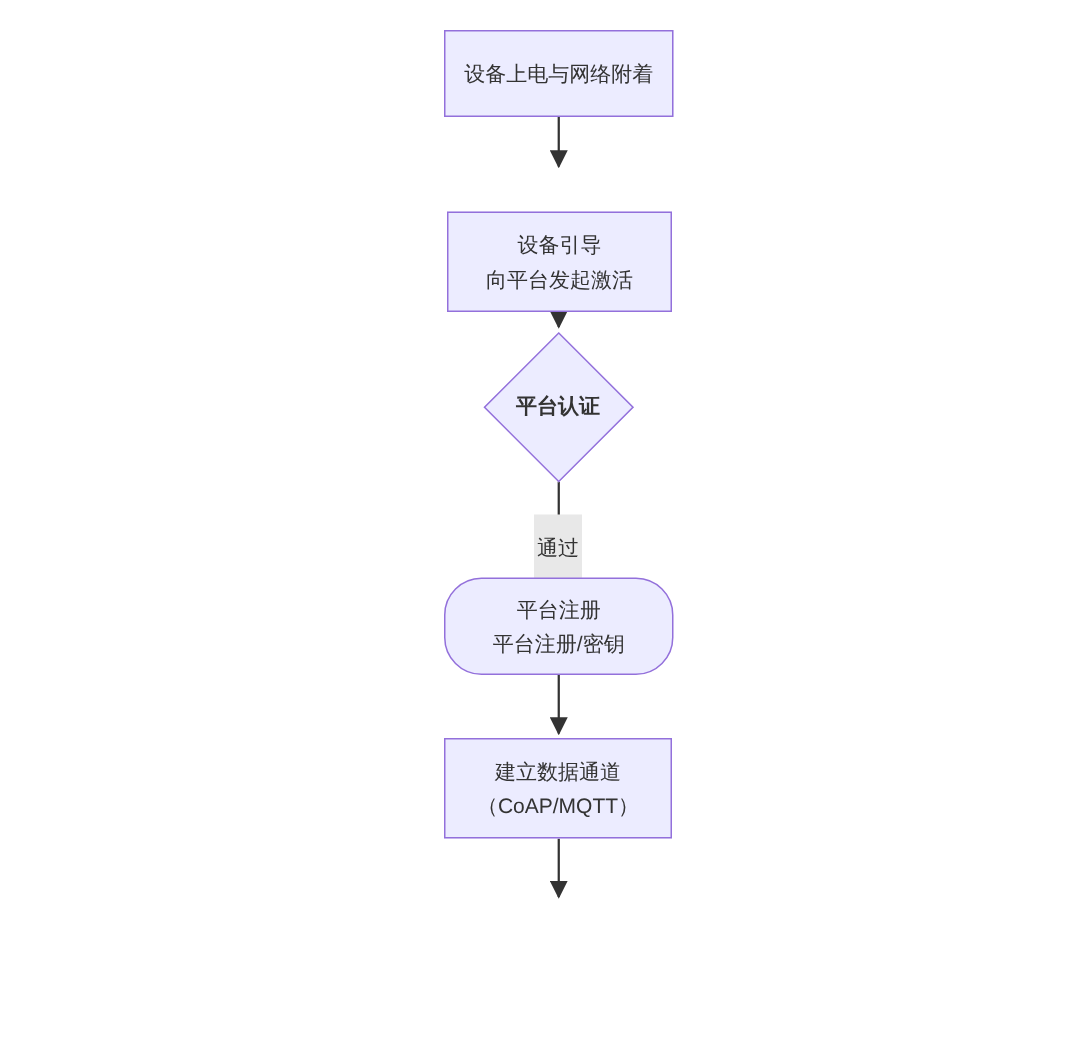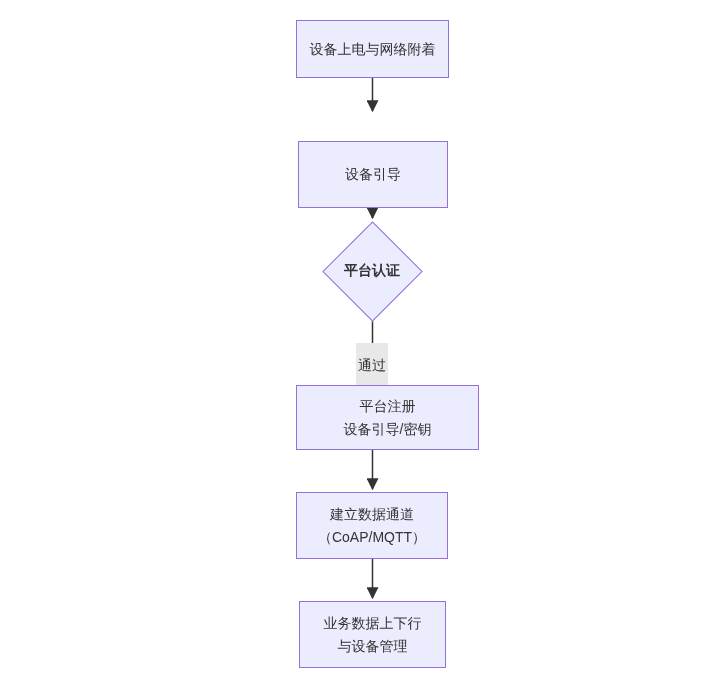--- a/index.html
+++ b/index.html
@@ -81,21 +81,21 @@
     background: var(--edge-label-bg);
     color: var(--text);
     font-size: 14px;
     line-height: 21px;
     padding: 12px 2px;
     white-space: nowrap;
   }
   
   #node-1 { left: 296px; top: 20px;  width: 153px; height: 58px; }
   #node-2 { left: 298px; top: 113px; width: 150px; height: 67px; margin-top: 28px; }
-  #node-4 { left: 296px; top: 385px; width: 183px; height: 65px; }
+  #node-4 { left: 296px; top: 385px; width: 153px; height: 65px; border-radius: 25px; }
   #node-5 { left: 296px; top: 492px; width: 152px; height: 67px; text-align: right; }
   #node-6 { left: 299px; top: 601px; width: 147px; height: 67px; }
 </style>
 </head>
 <body>
 
 <div class="canvas">
 
   <svg class="edges-layer" viewBox="0 0 726 700" xmlns="http://www.w3.org/2000/svg">
     <defs>
@@ -109,37 +109,34 @@
     <line x1="372.5" y1="450" x2="372.5" y2="489" marker-end="url(#arrowhead)"></line>
     <line x1="372.5" y1="559" x2="372.5" y2="598" marker-end="url(#arrowhead)"></line>
   </svg>
 
   <div class="node" id="node-1">
     <span>设备上电与网络附着</span>
   </div>
 
   <div class="node" id="node-2">
     <span>设备引导</span>
+    <span>向平台发起激活</span>
   </div>
 
   <div class="diamond-wrap">
     <div class="diamond-shape"></div>
     <span class="diamond-label">平台认证</span>
   </div>
 
   <div class="edge-label">通过</div>
 
   <div class="node" id="node-4">
     <span>平台注册</span>
-    <span>设备引导/密钥</span>
+    <span>平台注册/密钥</span>
   </div>
 
   <div class="node" id="node-5">
     <span>建立数据通道</span>
     <span>（CoAP/MQTT）</span>
   </div>
 
-  <div class="node" id="node-6">
-    <span>业务数据上下行</span>
-    <span>与设备管理</span>
-  </div>
 
 </div>
 
 </body></html>

